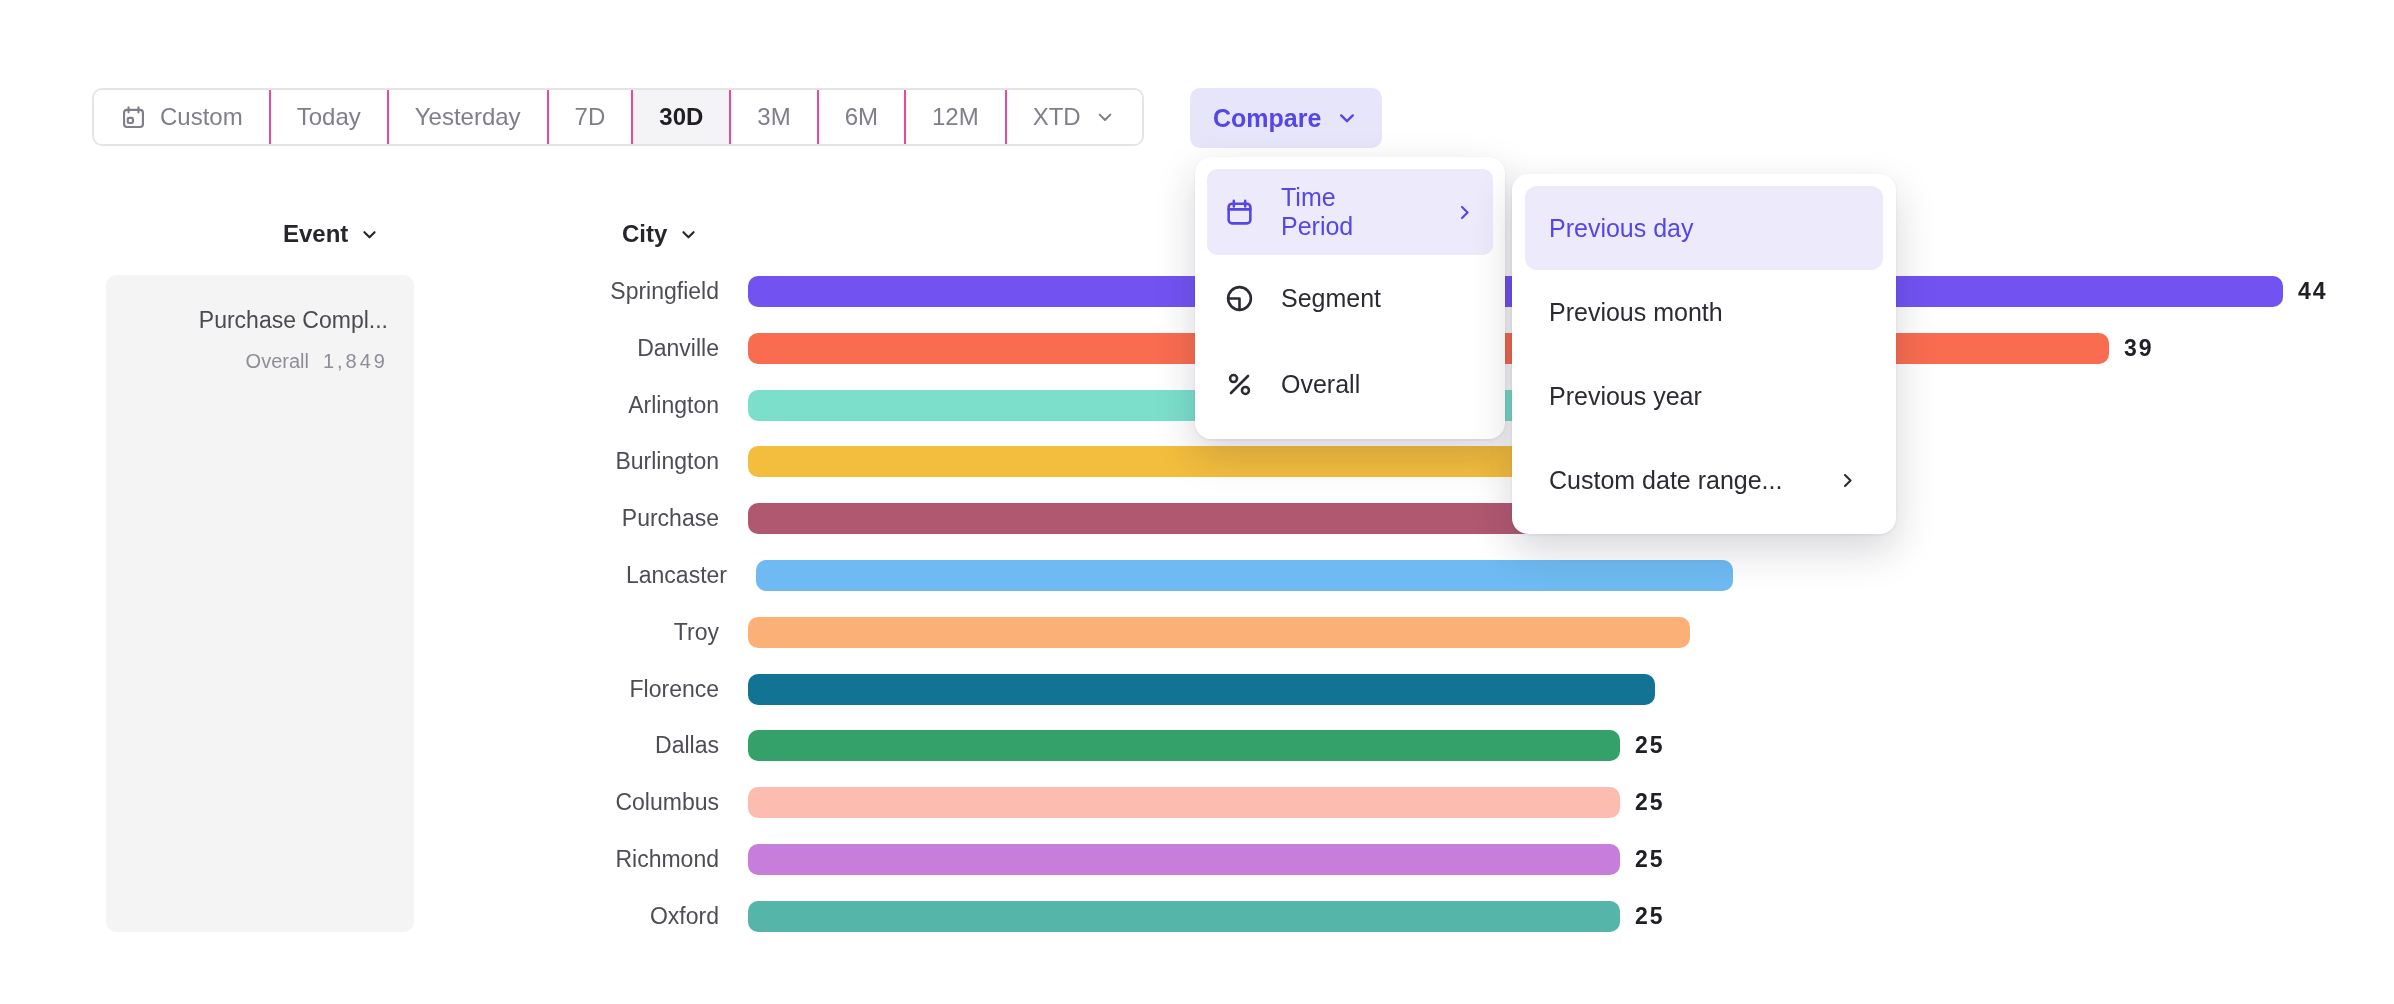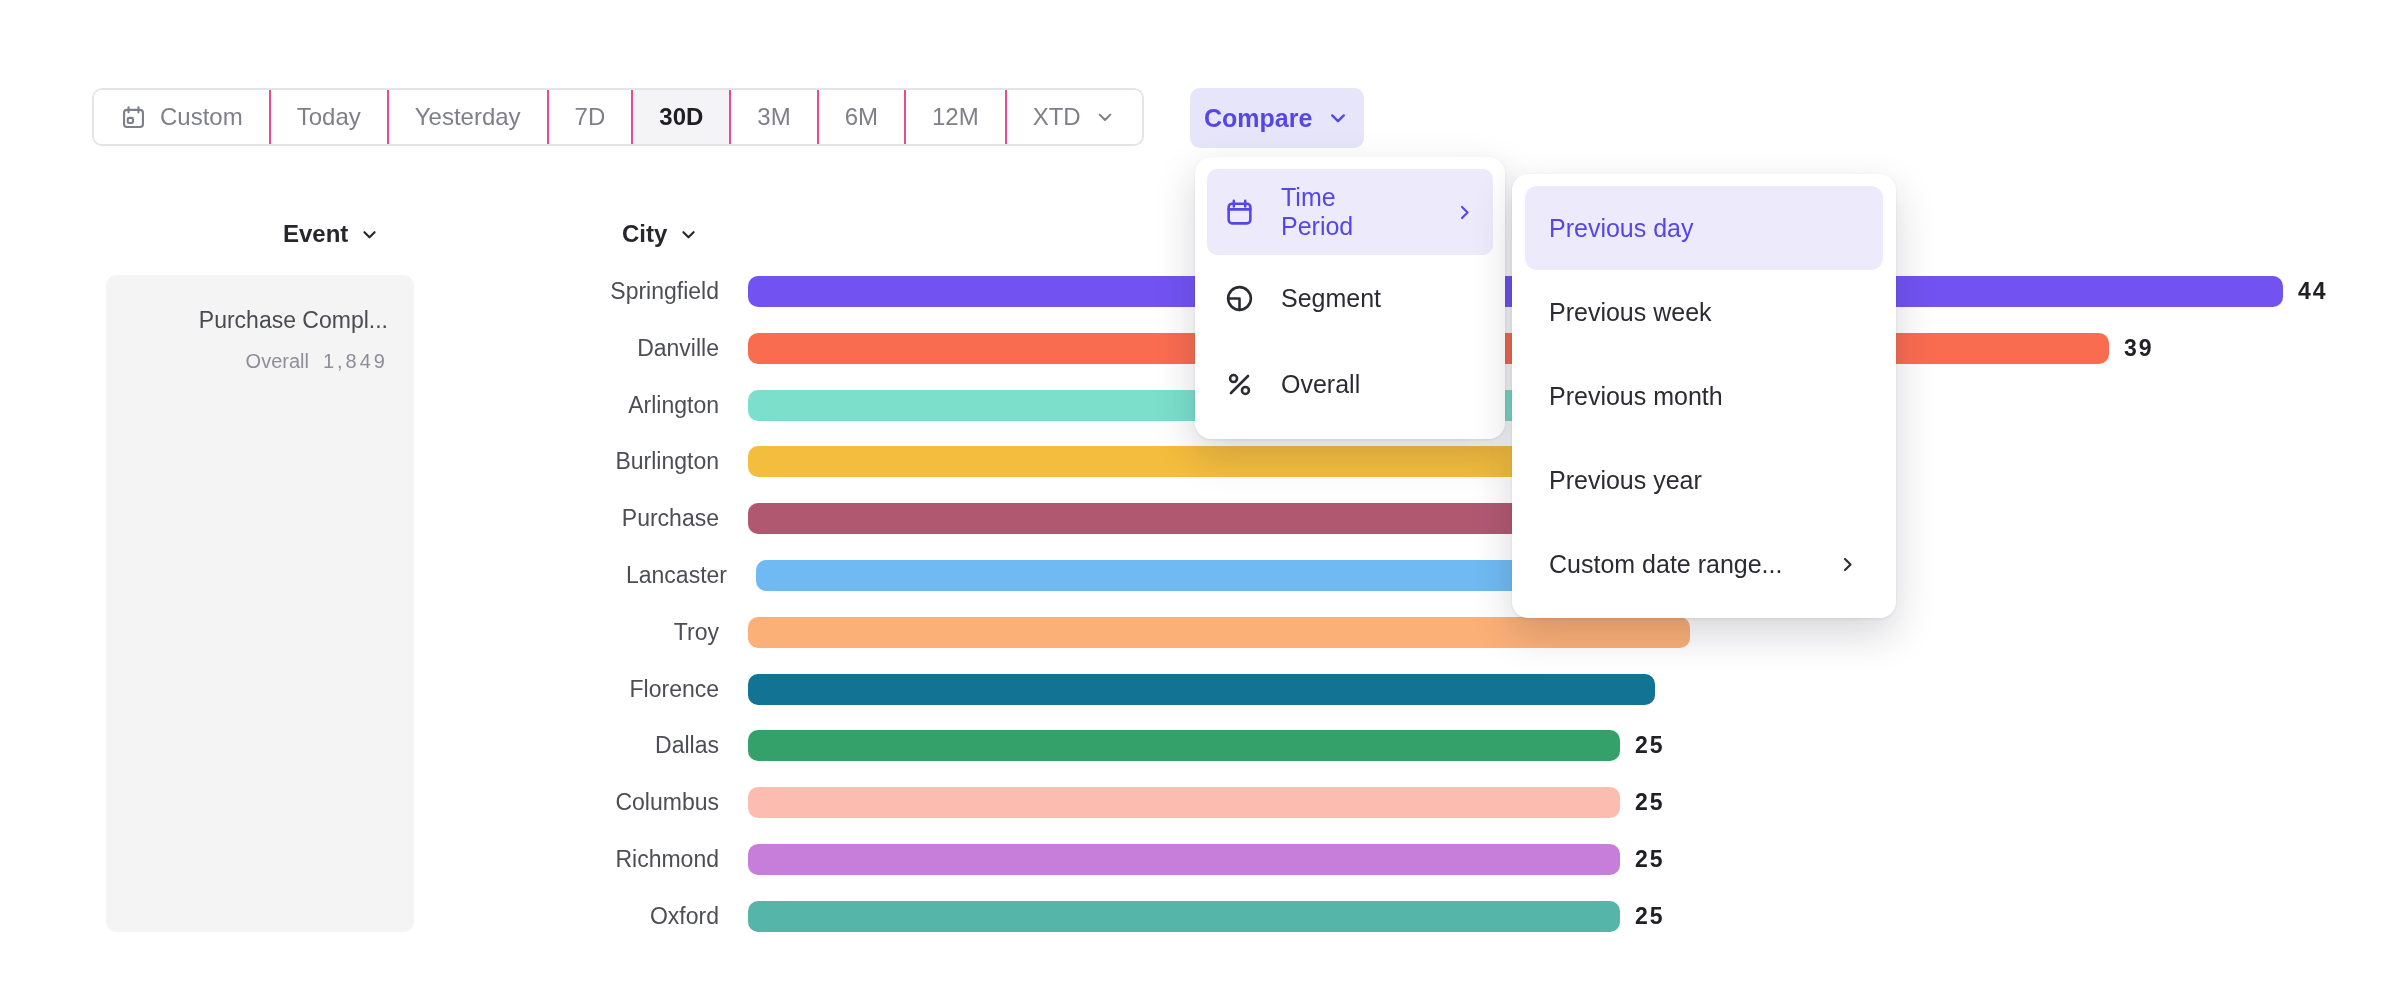--- a/index.html
+++ b/index.html
@@ -22,21 +22,21 @@
     font-size:24px; color:#7f7f89; border-right:2px solid #ec4899;
     cursor:pointer; white-space:nowrap; background:#fff;
   }
   .seg:last-child { border-right:none; }
   .seg.selected { background:var(--toolbar-selected-bg); color:#1e1e24; font-weight:700; }
   .seg .icn svg { width:27px; height:27px; }
   .seg .chev svg { width:22px; height:22px; }
 
   
   .compare-btn {
-    position:absolute; left:1190px; top:88px; height:60px; padding:0 14px;
+    position:absolute; left:1190px; top:88px; height:60px; padding:0 23px;
     display:flex; align-items:center; gap:14px; border:none; cursor:pointer;
     background:var(--accent-bg); color:var(--accent);
     font-family:inherit; font-size:25px; font-weight:700; border-radius:10px; z-index:5;
   }
   .compare-btn .chev svg { width:24px; height:24px; }
 
   
   .col-header {
     position:absolute; top:217px; height:34px;
     display:flex; align-items:center; gap:11px;
@@ -264,23 +264,20 @@
         </span>
         <span>Overall</span>
       </div>
     </div>
 
   <div class="menu" id="tp-submenu">
       <div class="menu-item active">
         <span>Previous day</span>
       </div>
       <div class="menu-item">
-        <span>Previous week</span>
-      </div>
-      <div class="menu-item">
         <span>Previous month</span>
       </div>
       <div class="menu-item">
         <span>Previous year</span>
       </div>
       <div class="menu-item">
         <span>Custom date range...</span>
         <span class="spacer"></span>
         <span class="sub">
           <svg viewBox="0 0 24 24" fill="none" stroke="currentColor" stroke-width="2.2" stroke-linecap="round" stroke-linejoin="round">

